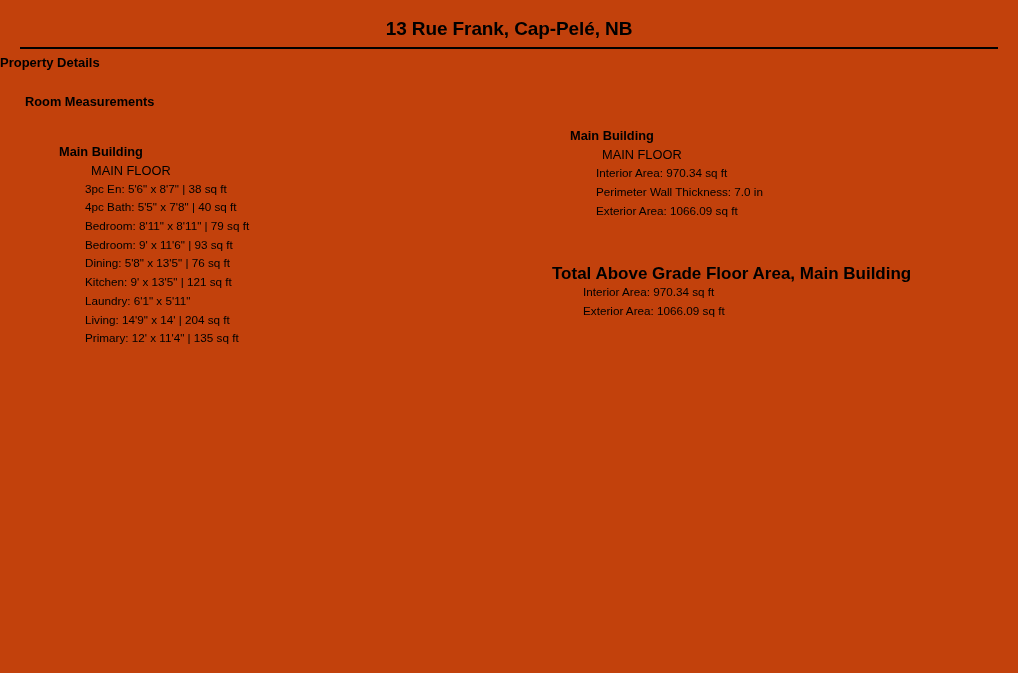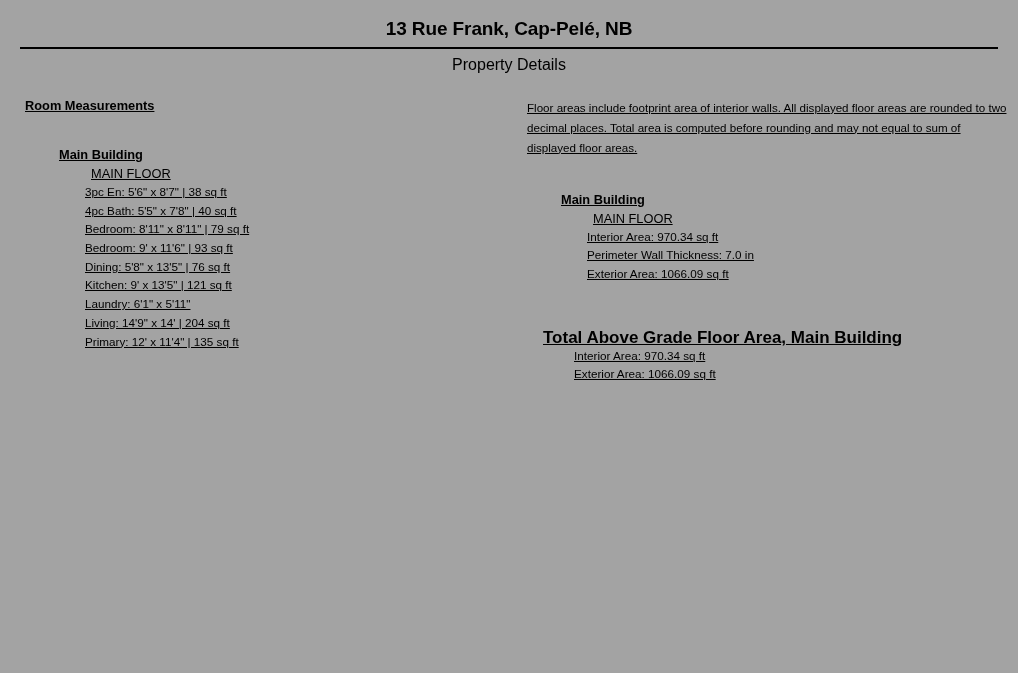--- a/index.html
+++ b/index.html
@@ -12,21 +12,21 @@
     height: 673px;
     font-family: "Liberation Sans", sans-serif;
     color: #000000;
     -webkit-font-smoothing: antialiased;
     overflow: hidden;
   }
   .page {
     position: relative;
     width: 1018px;
     height: 673px;
-    background: #a3a3a3;
+    background: #c2410c;
     box-sizing: border-box;
   }
 
   
   .header {
     padding-top: 19px;
   }
   .doc-title {
     text-align: center;
     font-size: 19px;
@@ -35,35 +35,33 @@
     line-height: 1.05;
     margin: 0;
   }
   .title-rule {
     margin: 8px 20px 0 20px;
     border: 0;
     border-top: 2px solid #000000;
     height: 0;
   }
   .doc-subtitle {
-    text-align: center;
-    font-size: 16px;
-    font-weight: normal;
+    font-size: 13px;
+    font-weight: bold;
     margin: 7px 0 0 0;
     line-height: 1.1;
   }
 
   
   .columns {
     display: flex;
     margin-top: 24px;
     padding: 0 20px 0 25px;
     box-sizing: border-box;
-    gap: 7px;
-    text-decoration: underline;
+    gap: 16px;
   }
   .col {
     width: 495px;
     flex: 0 0 495px;
   }
   .col.right {
     margin-left: 0;
     width: 498px;
     flex: 0 0 498px;
   }
@@ -156,21 +154,20 @@
           <li>Dining: 5'8" x 13'5" | 76 sq ft</li>
           <li>Kitchen: 9' x 13'5" | 121 sq ft</li>
           <li>Laundry: 6'1" x 5'11"</li>
           <li>Living: 14'9" x 14' | 204 sq ft</li>
           <li>Primary: 12' x 11'4" | 135 sq ft</li>
         </ul>
       </div>
     </div>
 
     <div class="col right">
-      <p class="section-note">Floor areas include footprint area of interior walls. All displayed floor areas are rounded to two decimal places. Total area is computed before rounding and may not equal to sum of displayed floor areas.</p>
 
       <div class="building-block">
         <div class="building-name">Main Building</div>
         <div class="floor-name">MAIN FLOOR</div>
         <ul class="detail-list">
           <li>Interior Area: 970.34 sq ft</li>
           <li>Perimeter Wall Thickness: 7.0 in</li>
           <li>Exterior Area: 1066.09 sq ft</li>
         </ul>
       </div>

